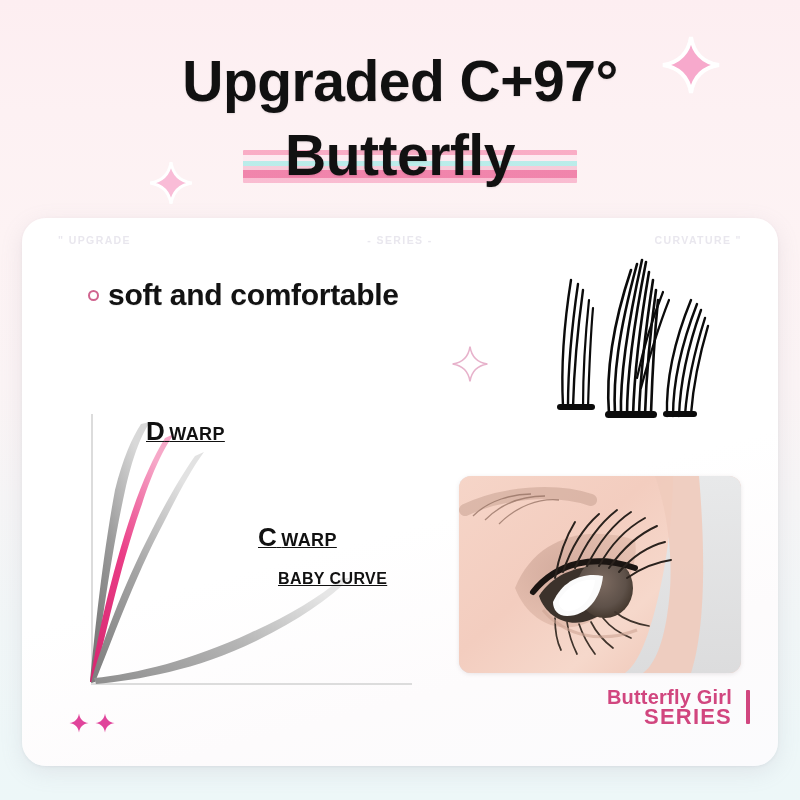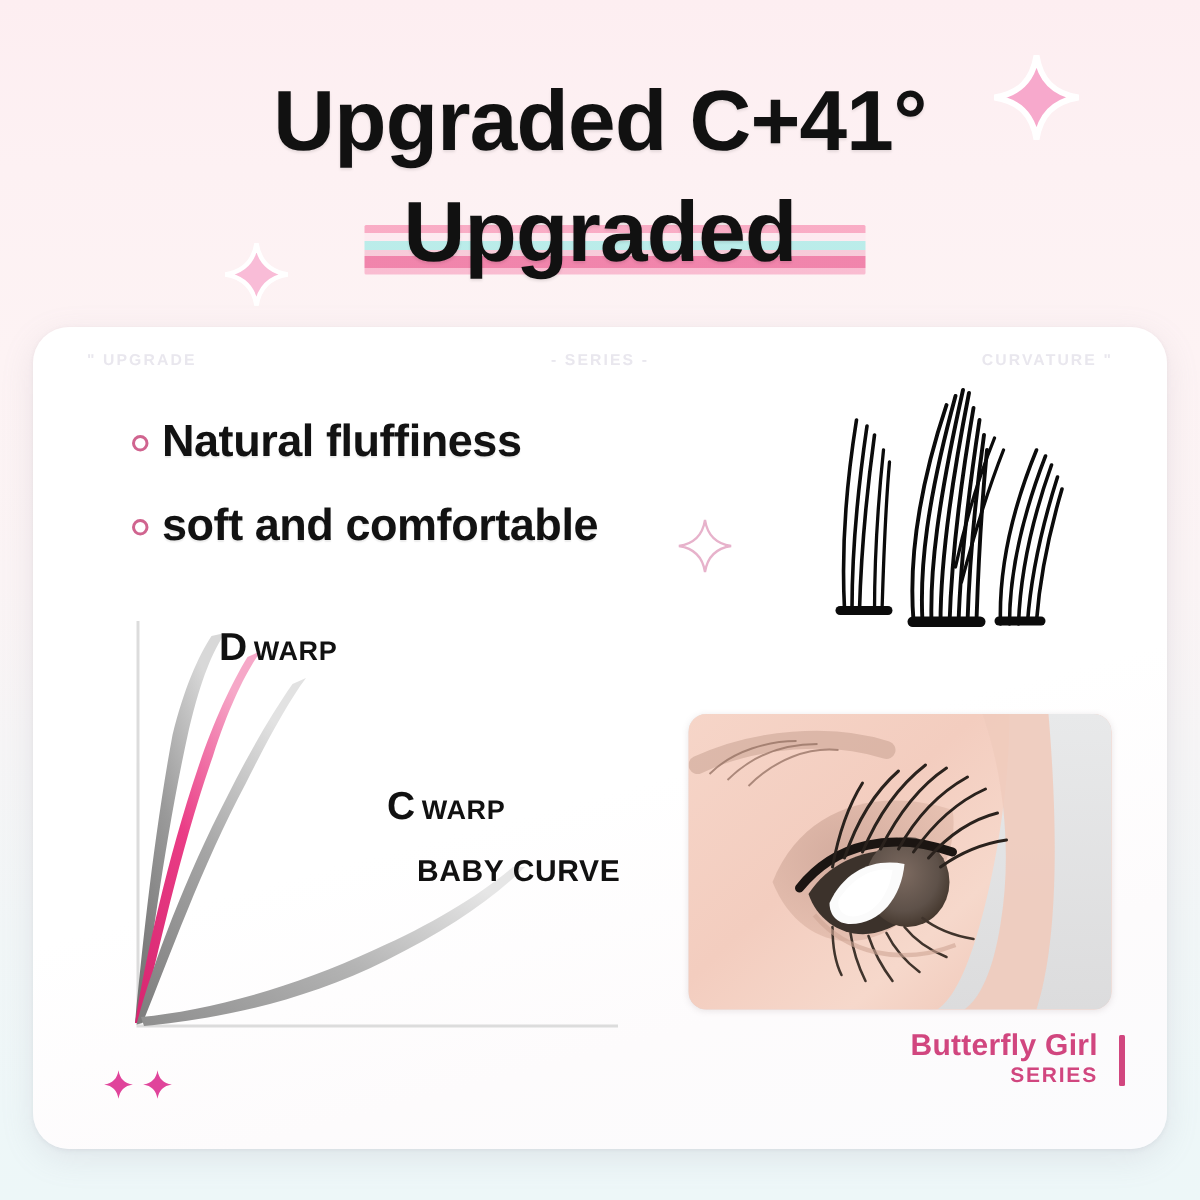--- a/index.html
+++ b/index.html
@@ -59,60 +59,60 @@
     width:11px;height:11px;border-radius:50%;
     border:2.2px solid #d0648f;box-sizing:border-box;margin-right:9px;flex:0 0 auto;
   }
   .bullet-text{
     font-size:30px;font-weight:bold;color:#121212;letter-spacing:-0.3px;
     text-shadow:0 1px 1px rgba(0,0,0,.08);
   }
   
   .chart{position:absolute;left:56px;top:190px;width:345px;height:310px;}
   .chart svg{display:block;}
-  .chart-label{position:absolute;white-space:nowrap;font-weight:bold;}
+  .chart-label{position:absolute;white-space:nowrap;font-weight:bold;text-decoration:underline;}
   .cl-main{font-size:26px;}
   .cl-sub{font-size:18px;letter-spacing:.4px;}
   .lab-d   {left:68px;top:8px;color:#111;}
   .lab-cp  {left:148px;top:46px;color:#e2397e;}
   .lab-c   {left:180px;top:114px;color:#111;}
-  .lab-baby{left:200px;top:162px;color:#111;font-size:20px;letter-spacing:.4px;}
+  .lab-baby{left:200px;top:162px;color:#111;font-size:16px;letter-spacing:.4px;}
   
   .lash{position:absolute;left:505px;top:20px;width:230px;height:185px;}
   
   .eyephoto{
     position:absolute;left:437px;top:258px;width:282px;height:197px;
     border-radius:12px;overflow:hidden;
     background:#f2cdc2;
     box-shadow:0 1px 4px rgba(140,120,130,.18);
   }
   .eyephoto svg{display:block;}
   
   .brand{
     position:absolute;right:46px;bottom:40px;text-align:right;
     color:#d1467f;font-weight:bold;line-height:19px;
   }
   .brand-1{font-size:20px;letter-spacing:.2px;}
-  .brand-2{font-size:14px;letter-spacing:1.2px;}
+  .brand-2{font-size:22px;letter-spacing:1.2px;}
   .brand-bar{
     position:absolute;right:28px;bottom:42px;width:4px;height:34px;
     background:#d1467f;border-radius:1px;
   }
 </style>
 </head>
 <body>
 
 <div id="root">
 
   <div class="header">
 
     <div class="stripe"></div>
 
-    <div class="title title-l1">Upgraded C+41°</div>
-    <div class="title title-l2">Upgraded</div>
+    <div class="title title-l1">Upgraded C+97°</div>
+    <div class="title title-l2">Butterfly</div>
 
     <div class="spark" style="left:660px;top:34px;">
       <svg width="62" height="62" viewBox="0 0 62 62">
         <path d="M31 3 C33.6 19.5 42.5 28.4 59 31 C42.5 33.6 33.6 42.5 31 59 C28.4 42.5 19.5 33.6 3 31 C19.5 28.4 28.4 19.5 31 3 Z" fill="#f7a9cc" stroke="#ffffff" stroke-width="4"></path>
       </svg>
     </div>
 
     <div class="spark" style="left:148px;top:160px;">
       <svg width="46" height="46" viewBox="0 0 62 62">
         <path d="M31 3 C33.6 19.5 42.5 28.4 59 31 C42.5 33.6 33.6 42.5 31 59 C28.4 42.5 19.5 33.6 3 31 C19.5 28.4 28.4 19.5 31 3 Z" fill="#f9bcd7" stroke="#ffffff" stroke-width="4"></path>
@@ -120,24 +120,20 @@
     </div>
   </div>
 
   <div class="card">
 
     <div class="card-eyebrow eb-left">" UPGRADE</div>
     <div class="card-eyebrow eb-center">- SERIES -</div>
     <div class="card-eyebrow eb-right">CURVATURE "</div>
 
     <div class="bullets">
-      <div class="bullet-row">
-        <span class="dot"></span>
-        <span class="bullet-text">Natural fluffiness</span>
-      </div>
       <div class="bullet-row">
         <span class="dot"></span>
         <span class="bullet-text">soft and comfortable</span>
       </div>
     </div>
 
     <div class="spark" style="left:428px;top:126px;">
       <svg width="40" height="40" viewBox="0 0 62 62">
         <path d="M31 4 C33.4 19.8 42.2 28.6 58 31 C42.2 33.4 33.4 42.2 31 58 C28.6 42.2 19.8 33.4 4 31 C19.8 28.6 28.6 19.8 31 4 Z" fill="none" stroke="#e7b2cb" stroke-width="2.4"></path>
       </svg>

